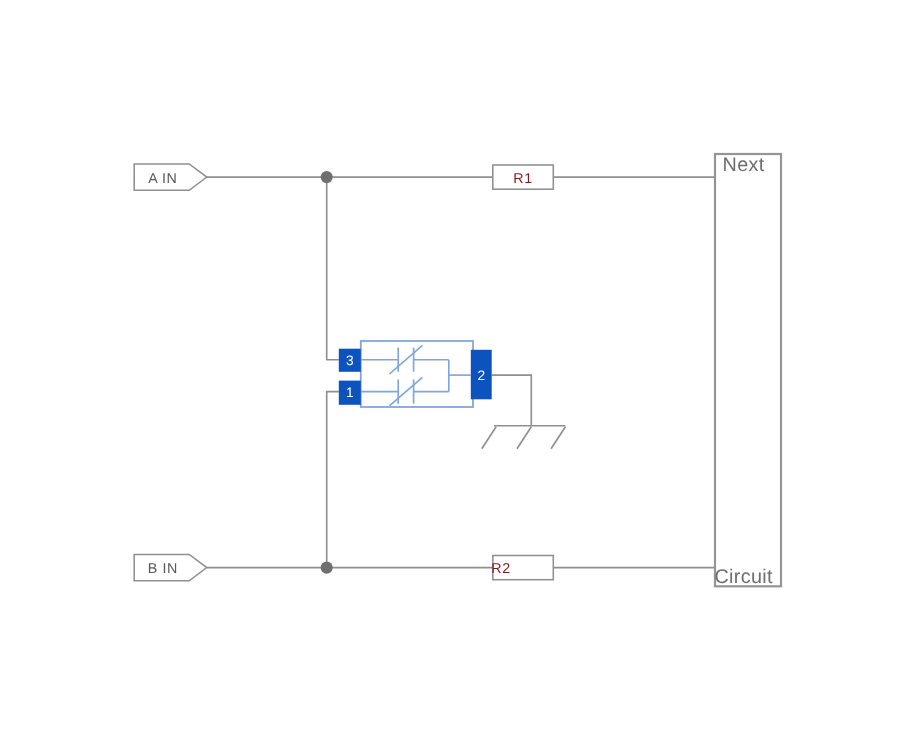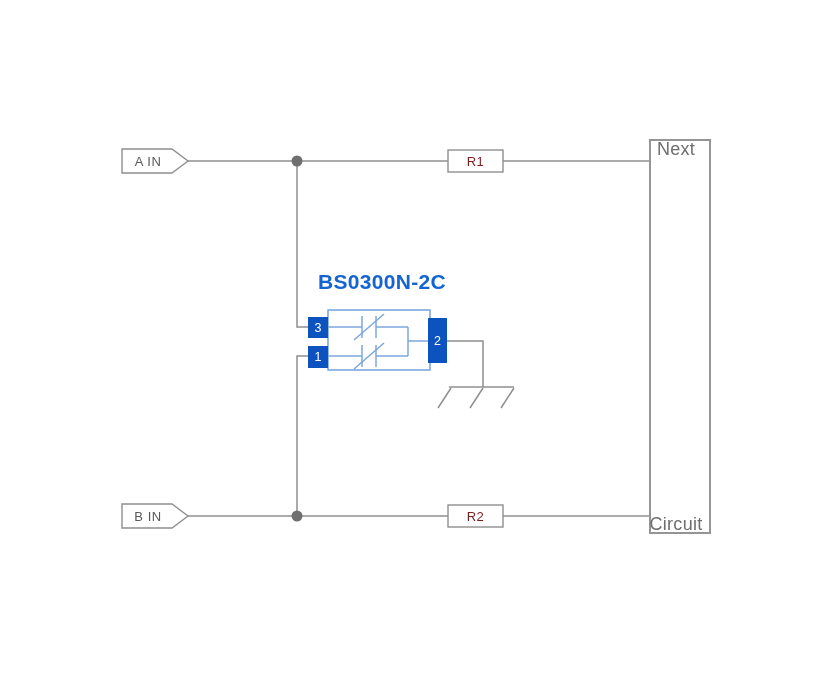--- a/index.html
+++ b/index.html
@@ -135,23 +135,22 @@
     <rect x="308" y="346" width="20" height="22" fill="#0d53c0"></rect>
     <rect x="428" y="318" width="19" height="45" fill="#0d53c0"></rect>
   </svg>
 
   <div class="lbl flag-label" style="left:122px; top:149px;">A IN</div>
 
   <div class="lbl flag-label" style="left:122px; top:504px;text-align:center;">B IN</div>
 
   <div class="lbl res-label" style="left:448px; top:150px;">R1</div>
 
-  <div class="lbl res-label" style="left:448px; top:505px;">R2</div>
+  <div class="lbl res-label" style="left:428px; top:505px;">R2</div>
 
-  <div class="component-title">BS0300N-2C</div>
 
   <div class="pin-label" style="left:308px; top:317px; width:20px; height:21px;">3</div>
 
   <div class="pin-label" style="left:308px; top:346px; width:20px; height:22px;">1</div>
 
   <div class="pin-label" style="left:428px; top:318px; width:19px; height:45px;">2</div>
 
   <div class="next-circuit">
     <span>Next</span>
     <span>Circuit</span>

